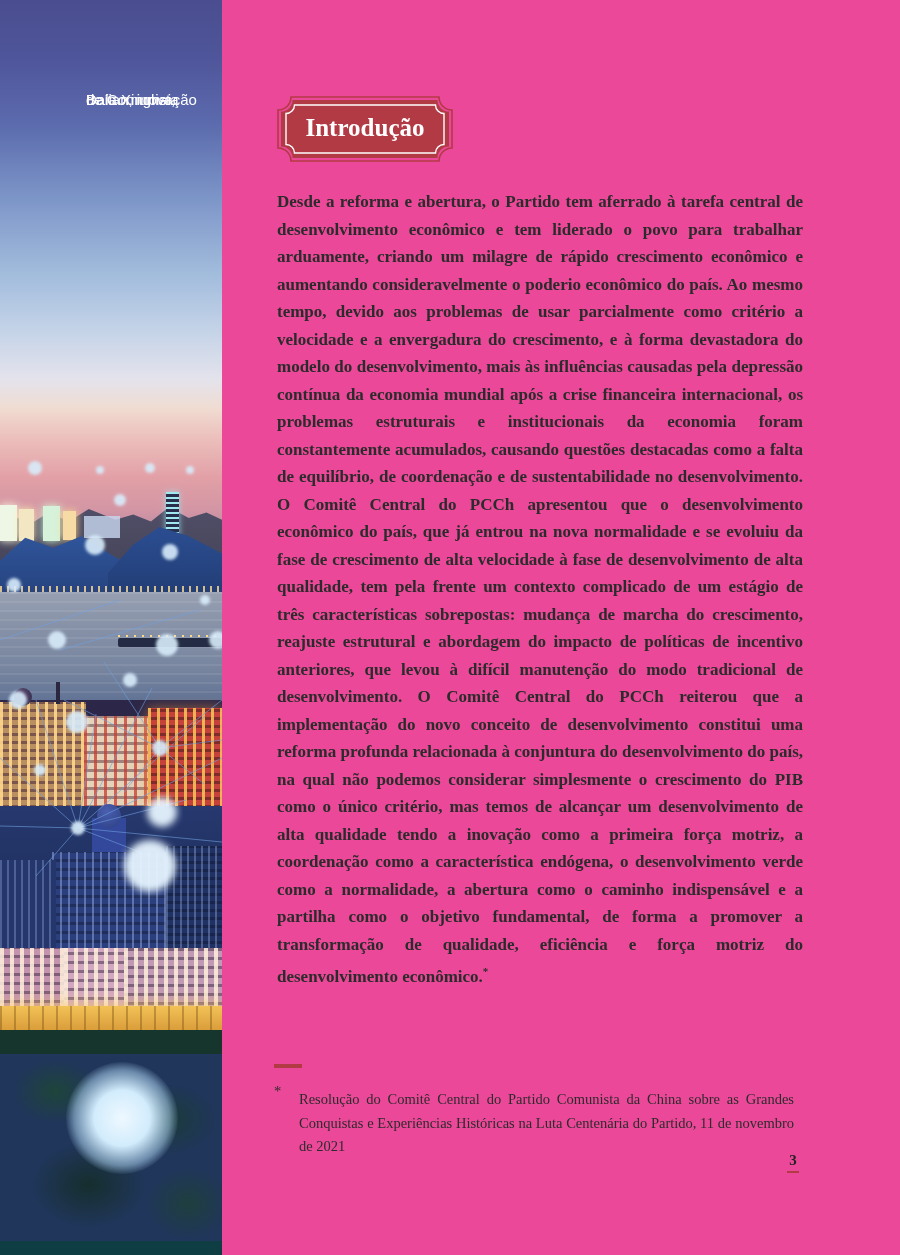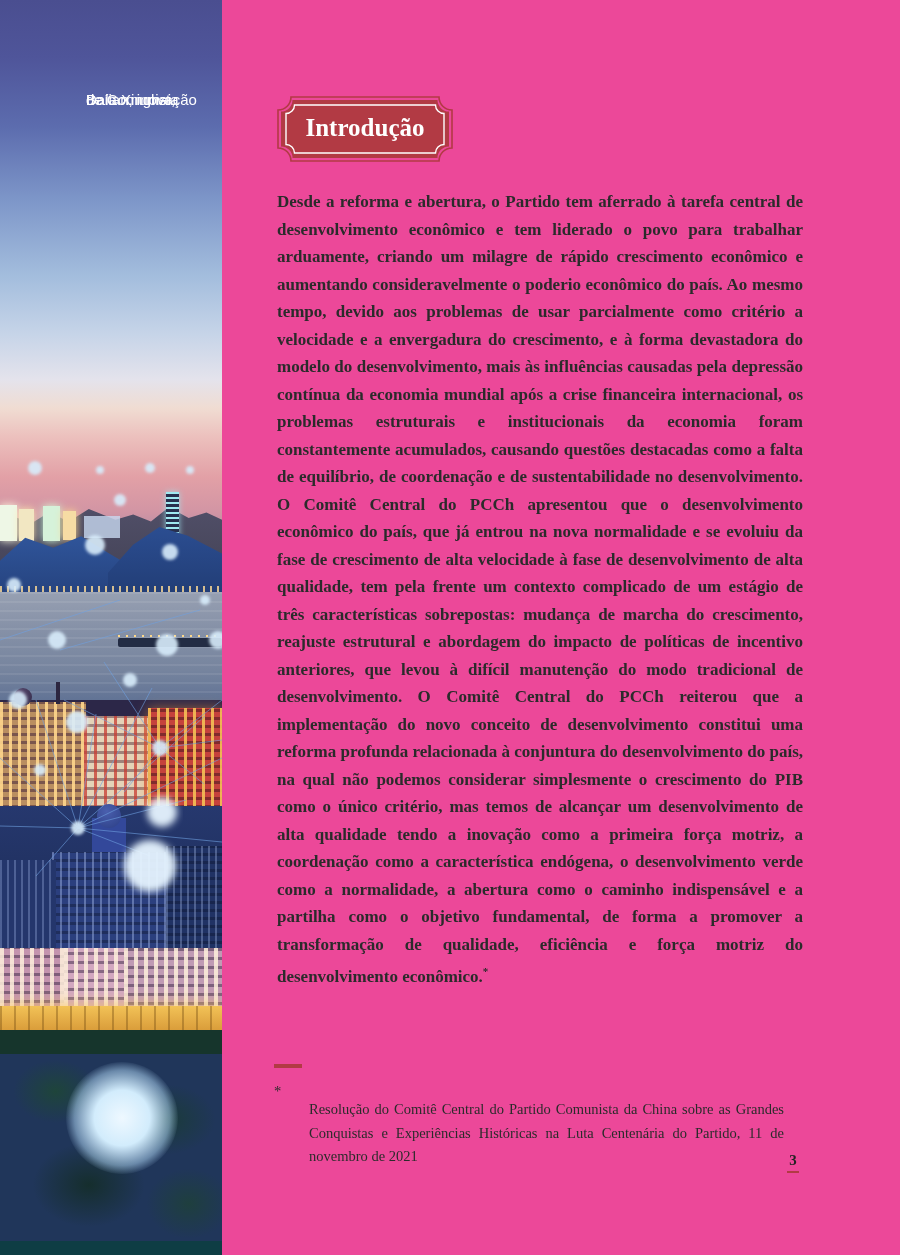--- a/index.html
+++ b/index.html
@@ -107,21 +107,21 @@
   .body-text p{ margin:0; font-size:17px; line-height:27.5px; text-align:justify;
     color:var(--body-ink);font-weight:bold; }
   .body-text sup{ font-size:11px; }
 
   
   .footnote-rule{ position:absolute; left:274px; top:1064px; width:28px; height:4px;
     background:var(--accent); }
   .footnote{ position:absolute; left:274px; top:1080px; width:528px; display:flex;
     font-size:14.5px; line-height:23.5px; color:var(--body-ink); }
   .footnote .fn-marker{ flex:0 0 17px; }
-  .footnote p{ margin:18px; flex:1; text-align:justify; }
+  .footnote p{ margin:8px; flex:1; text-align:justify; }
 
   
   .page-number{ position:absolute; left:782px; top:1152px; width:22px; text-align:center; }
   .page-number .num{ font-size:15px; font-weight:bold; color:#222222; display:block; }
   .page-number .num-rule{ width:12px; height:2px; background:var(--accent); margin:2px auto 0; }
 </style>
 </head>
 <body>
 
 <div class="page">

